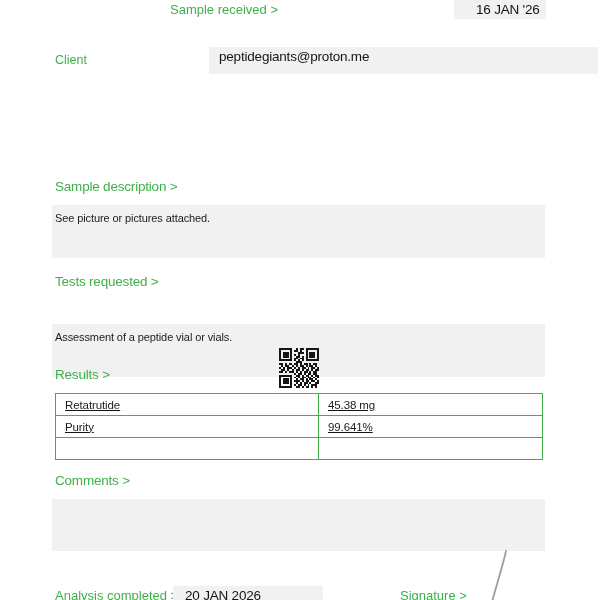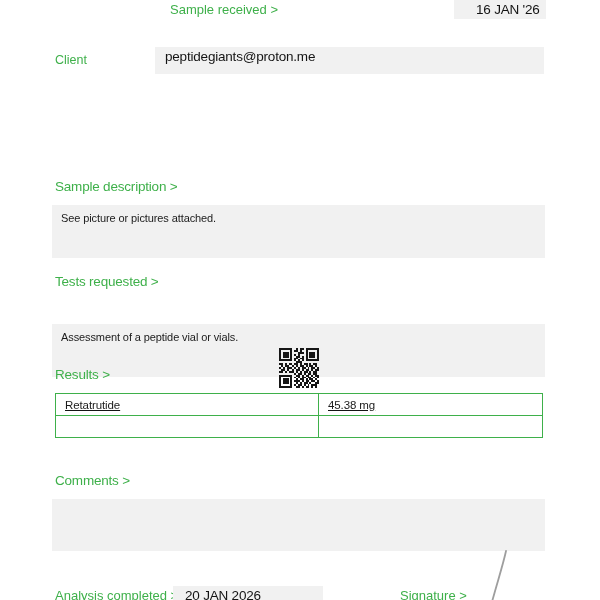--- a/index.html
+++ b/index.html
@@ -20,34 +20,34 @@
     font-size:13px;color:var(--accent);
   }
   .top-value{
     position:absolute;top:0;left:454px;width:92px;height:19px;
     background:var(--bar_bg);box-sizing:border-box;
     font-size:13.5px;line-height:19px;padding-left:22px;
     letter-spacing:-0.2px;
   }
   
   .info-block{position:absolute;top:50px;left:0;width:600px;}
-  .info-row{display:flex;align-items:center;height:20px;margin-bottom:5px;}
+  .info-row{display:flex;align-items:center;height:20px;margin-bottom:5px;gap:14px;}
   .info-label{
     margin-left:55px;width:100px;flex:0 0 100px;
     font-size:12.5px;color:var(--accent);
   }
   .info-value{
     width:389px;flex:0 0 389px;height:27px;line-height:20px;
     background:var(--bar_bg);box-sizing:border-box;padding-left:10px;
-    font-size:13.5px;letter-spacing:-0.2px;white-space:nowrap;overflow:hidden;
+    font-size:13.5px;letter-spacing:-0.2px;white-space:nowrap;overflow:hidden;margin-left:40px;
   }
   
   .graybox{
     position:absolute;left:52px;width:493px;box-sizing:border-box;
-    background:var(--bar_bg);padding:7px 9px;
+    background:var(--bar_bg);padding:7px 3px;
     font-size:11px;letter-spacing:-0.1px;color:#1b1b1b;
   }
   
   .results-table{
     position:absolute;left:55px;top:393px;width:488px;
     border-collapse:collapse;table-layout:fixed;text-decoration:underline;
   }
   .results-table td{
     border:1.5px solid var(--accent);
     height:21px;padding:0 9px;
@@ -340,20 +340,24 @@
   </div>
 <div class="heading" style="top:367px;">Results &gt;</div>
 
 <table class="results-table">
   <tbody>
     <tr>
       <td class="c1">Retatrutide</td>
       <td>45.38 mg</td>
     </tr>
     <tr>
+      <td class="c1">Purity</td>
+      <td>99.641%</td>
+    </tr>
+    <tr>
       <td class="c1"></td>
       <td></td>
     </tr>
   </tbody>
 </table>
 
 <div class="heading" style="top:473px;">Comments &gt;</div>
 <div class="graybox" style="top:499px;height:52px;"></div>
 
 <div class="footer-label">Analysis completed &gt;</div>

